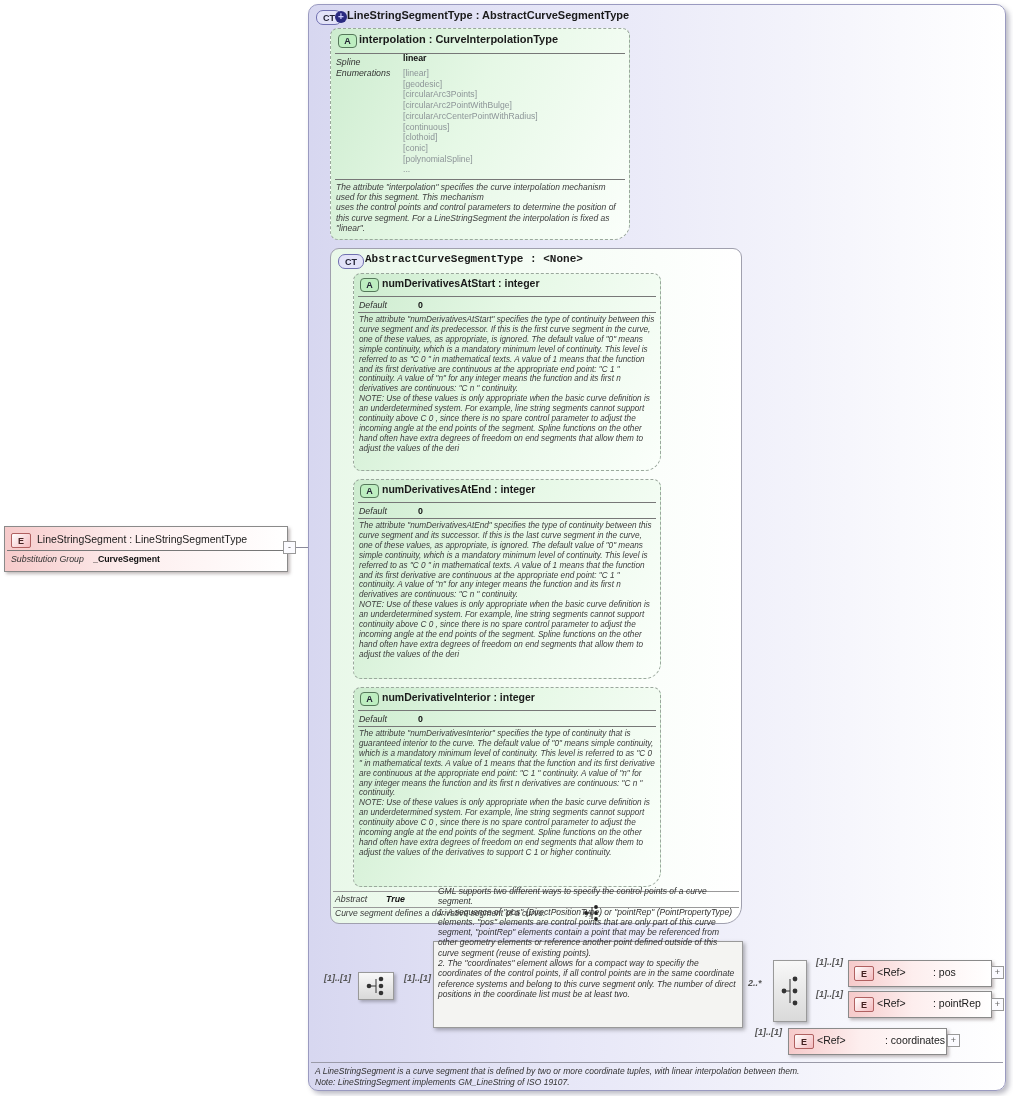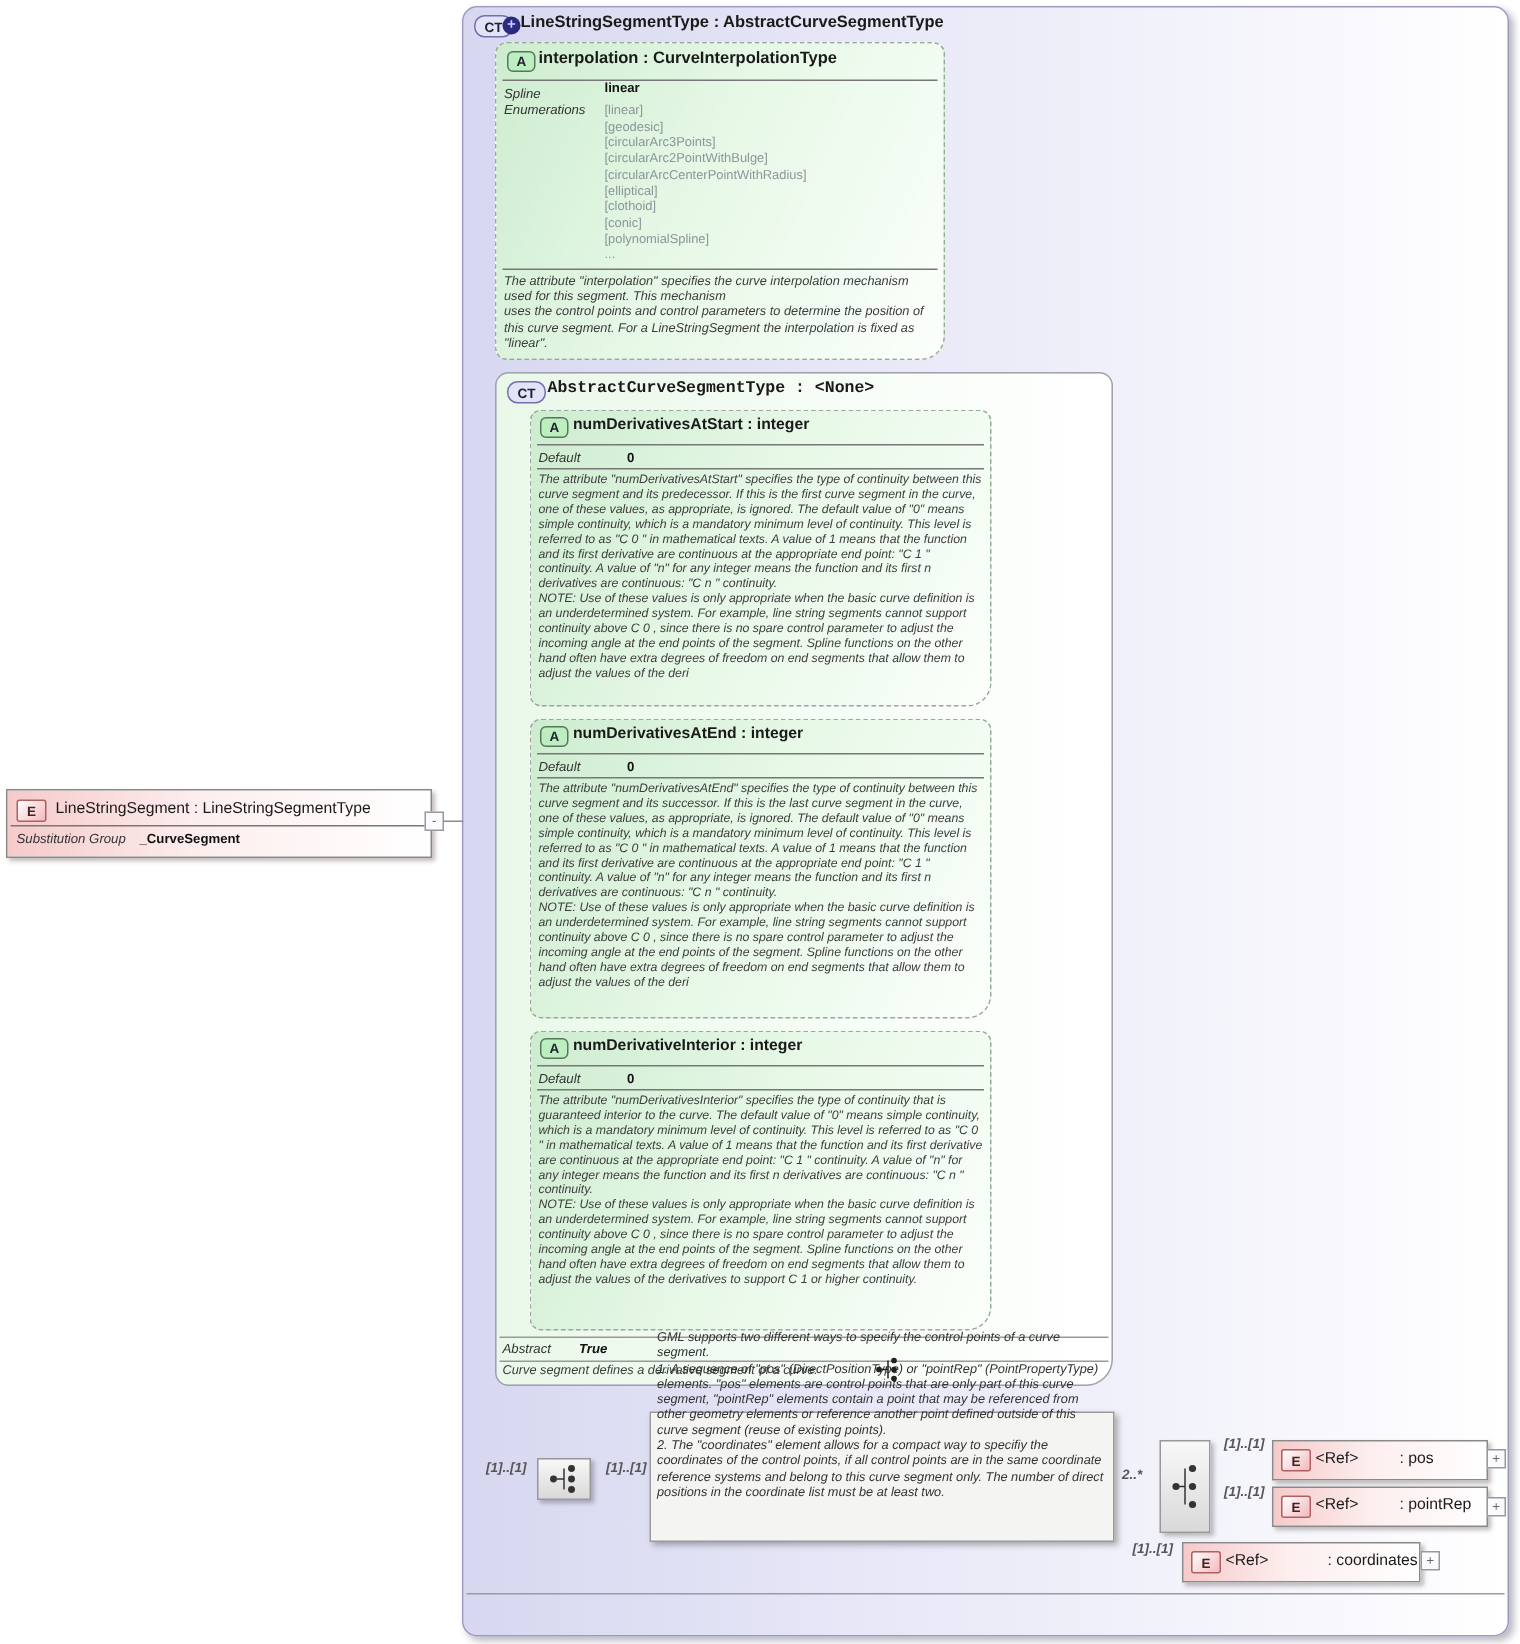--- a/index.html
+++ b/index.html
@@ -85,38 +85,40 @@
   <div class="hline" style="left:740px;top:1040px;width:48px;"></div>
 
   <div class="outer-box">
     <span class="ct-pill" style="left:7px;top:5px;">
       <span>CT</span>
       <span class="plus-circle">+</span>
     </span>
     <div class="outer-title">LineStringSegmentType : AbstractCurveSegmentType</div>
 
     <div class="box-sep" style="left:2px;right:2px;top:1057px;background:#9a9aa8;"></div>
+    <div class="footer-note" style="left:6px;top:1061px;width:680px;">A LineStringSegment is a curve segment that is defined by two or more coordinate tuples, with linear interpolation between them.
+Note: LineStringSegment implements GM_LineString of ISO 19107.</div>
   </div>
 
   <div class="attr-box" style="left:330px;top:28px;width:298px;height:210px;">
     <span class="a-pill" style="left:7px;top:5px;">
         <span>A</span>
       </span>
     <div class="attr-title" style="top:4px;font-size:11px;">interpolation : CurveInterpolationType</div>
     <div class="box-sep" style="top:24px;"></div>
     <div class="kv-label" style="left:5px;top:28px;">Spline</div>
     <div class="kv-label" style="left:5px;top:39px;">Enumerations</div>
     <div class="kv-value" style="left:72px;top:24px;">linear</div>
     <div class="enum-col" style="left:72px;top:39px;">
       <div>[linear]</div>
       <div>[geodesic]</div>
       <div>[circularArc3Points]</div>
       <div>[circularArc2PointWithBulge]</div>
       <div>[circularArcCenterPointWithRadius]</div>
-      <div>[elliptical]</div>
+      <div>[continuous]</div>
       <div>[clothoid]</div>
       <div>[conic]</div>
       <div>[polynomialSpline]</div>
       <div>...</div>
     </div>
     <div class="box-sep" style="top:150px;"></div>
     <div class="desc" style="left:5px;top:153px;width:288px;font-size:8.5px;line-height:10.2px;">The attribute "interpolation" specifies the curve interpolation mechanism used for this segment. This mechanism
 uses the control points and control parameters to determine the position of this curve segment. For a LineStringSegment the interpolation is fixed as "linear".</div>
   </div>
 

